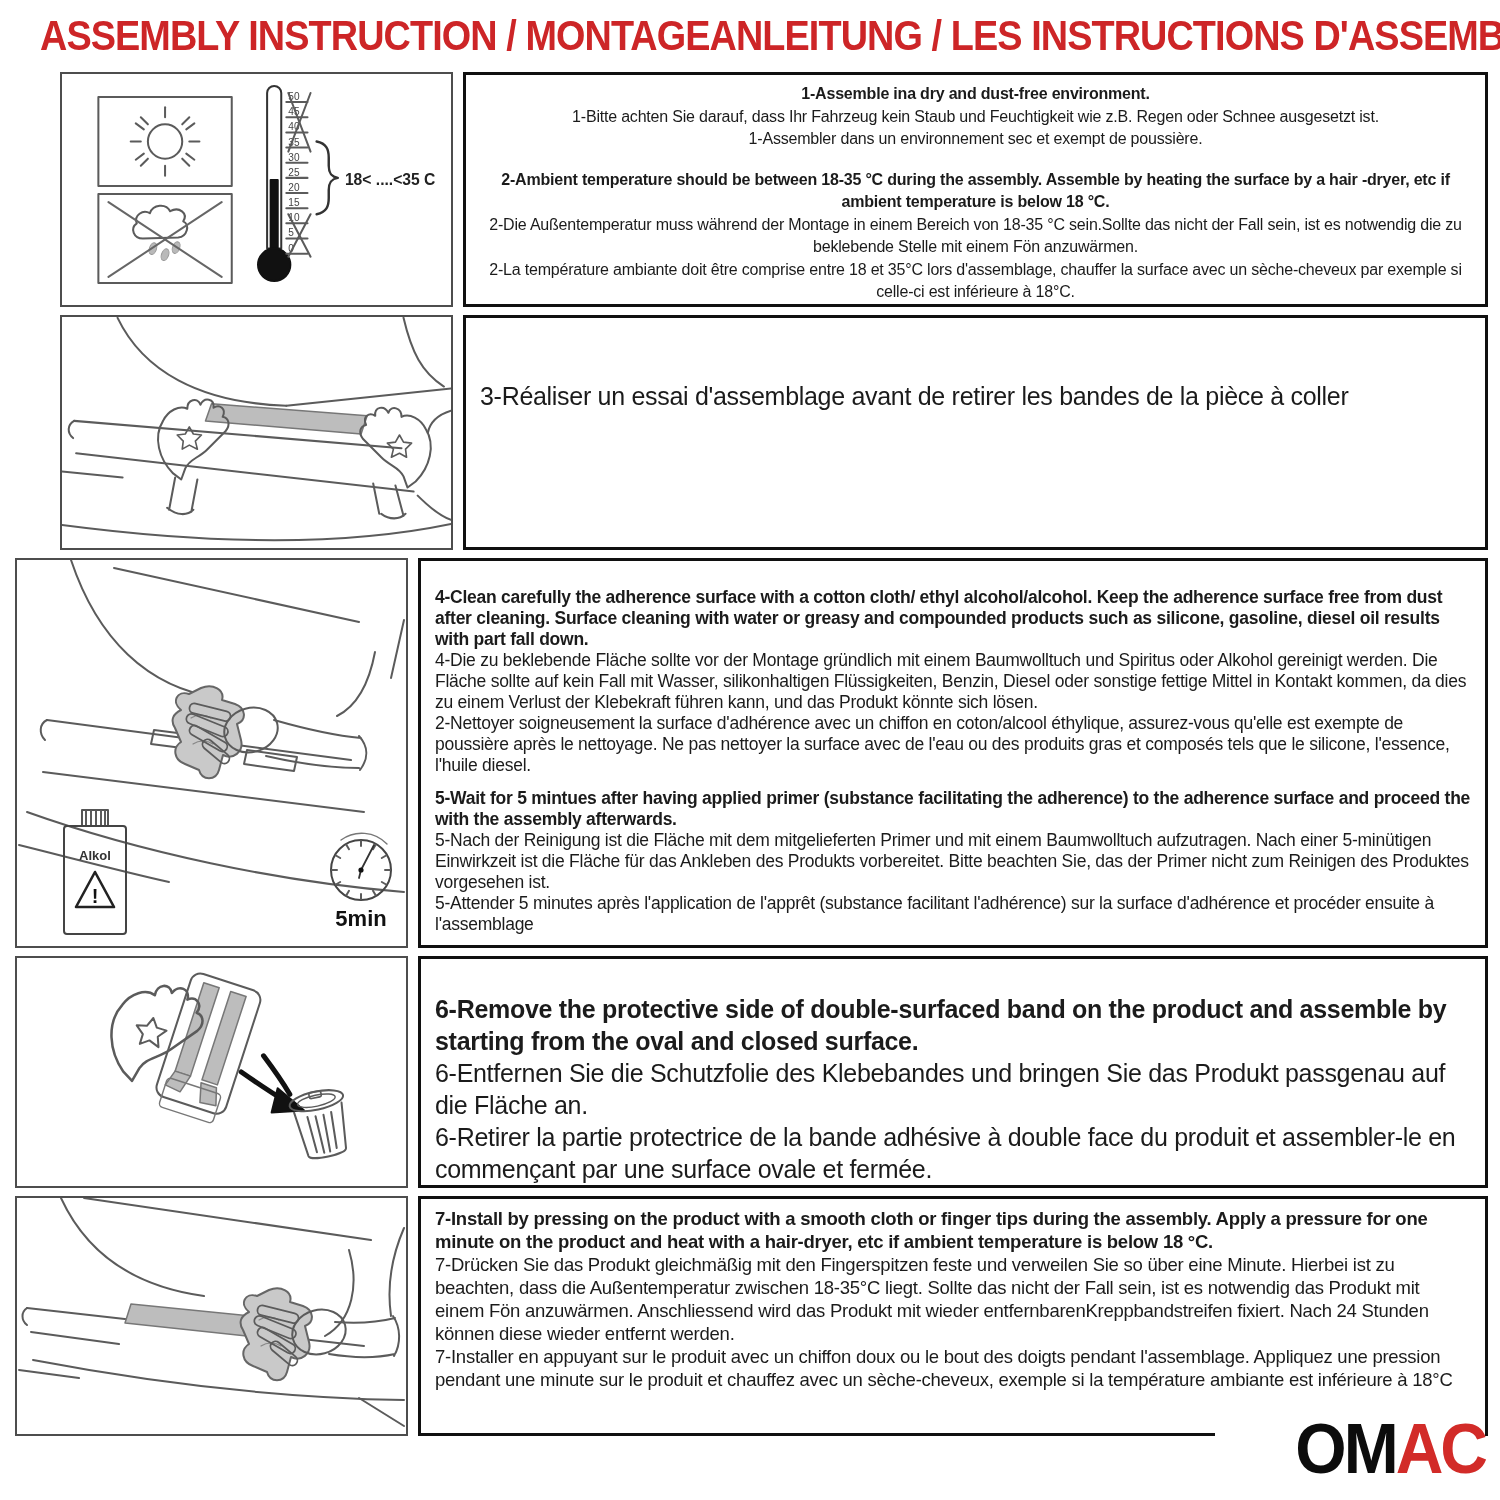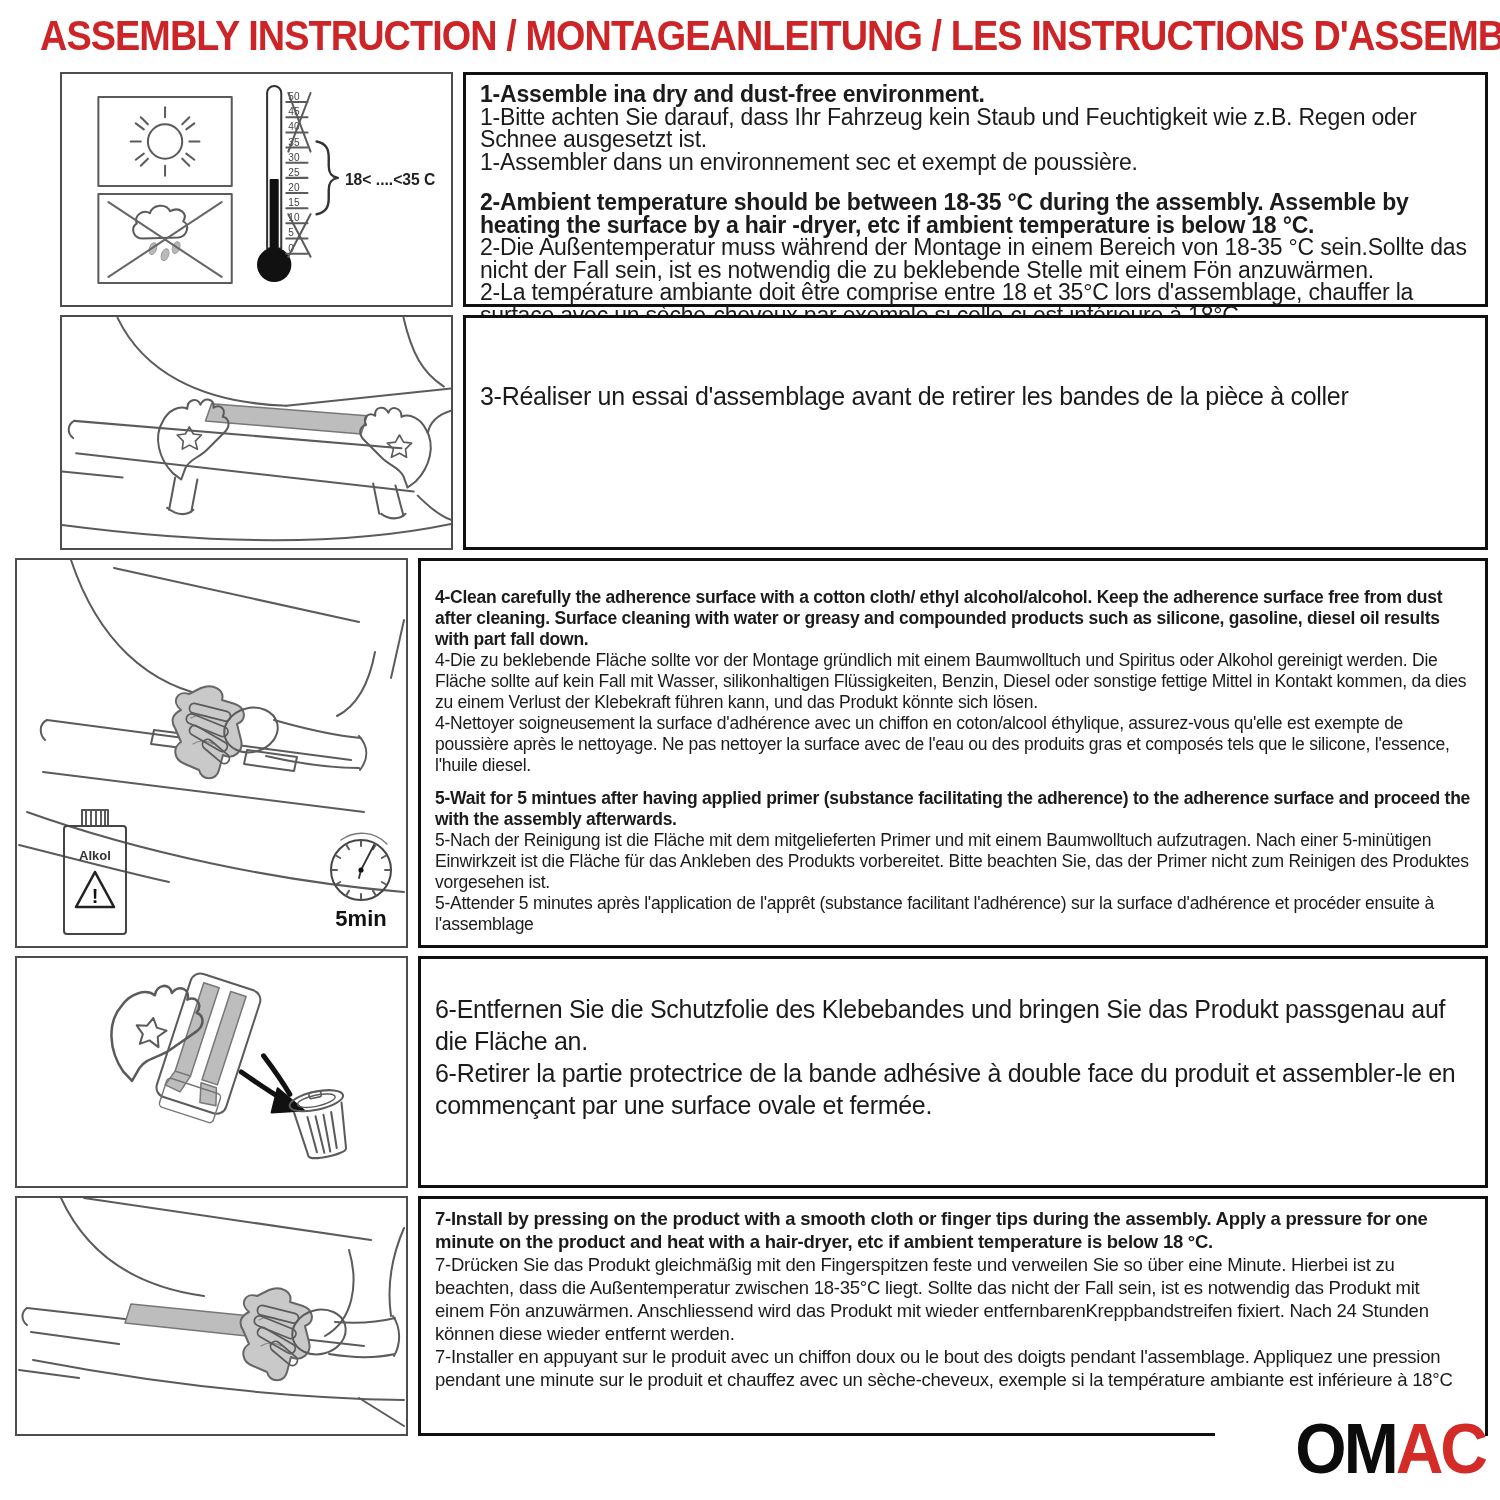--- a/index.html
+++ b/index.html
@@ -10,21 +10,21 @@
          font-weight:700;font-size:42px;letter-spacing:-1px;color:#cd2527;
          transform:scaleX(0.90);transform-origin:left center;}
   .rows{position:absolute;top:72px;left:15px;right:12px;}
   .row{display:flex;gap:10px;margin-bottom:8px;}
   .figbox{width:393px;flex:none;border:2px solid #4d4d4d;background:#fff;box-sizing:border-box;}
   .figbox svg{display:block;width:100%;height:100%;}
   .textbox{flex:1;border:3px solid #101010;background:#fff;box-sizing:border-box;
            padding:8px 14px;}
   p{margin:0;}
   .b{font-weight:700;}
-  .r1{font-size:23px;line-height:22.5px;letter-spacing:-0.2px;}
+  .r1{font-size:16px;line-height:22.5px;letter-spacing:-0.2px;text-align:center;}
   .r1 .gap{margin-top:18px;}
   .r2{font-size:25px;line-height:33px;letter-spacing:-0.3px;padding-top:62px;}
   .r3{font-size:17.5px;line-height:21px;letter-spacing:-0.25px;padding-top:26px;}
   .r3 .gap{margin-top:12px;}
   .r4{font-size:25px;line-height:32px;letter-spacing:-0.3px;padding-top:34px;}
   .r5{font-size:18.5px;line-height:23px;letter-spacing:-0.25px;}
   .h235{height:235px;padding-left:45px;} .h390{height:390px;} .h232{height:232px;} .h240{height:240px;}
   .logo{position:absolute;left:1215px;top:1408px;width:270px;height:80px;background:#fff;
         display:flex;align-items:center;justify-content:flex-end;
         font-weight:900;font-size:66px;line-height:1;letter-spacing:-3px;
@@ -221,21 +221,21 @@
             <line x1="0" y1="0" x2="-2" y2="8" style="stroke:#333;stroke-width:1.8"></line>
             <circle cx="0" cy="0" r="1.6" class="fillblack"></circle>
             <path d="M -20,-30 A 35,35 0 0 1 26,-26" style="stroke:#777;stroke-width:1.4"></path>
             <text x="0" y="56" font-size="22" font-weight="600" text-anchor="middle" style="fill:#111">5min</text>
           </g>
         </svg>
       </div>
       <div class="textbox r3">
         <p class="b">4-Clean carefully the adherence surface with a cotton cloth/ ethyl alcohol/alcohol. Keep the adherence surface free from dust after cleaning. Surface cleaning with water or greasy and compounded products such as silicone, gasoline, diesel oil results with part fall down.</p>
         <p>4-Die zu beklebende Fläche sollte vor der Montage gründlich mit einem Baumwolltuch und Spiritus oder Alkohol gereinigt werden. Die Fläche sollte auf kein Fall mit Wasser, silikonhaltigen Flüssigkeiten, Benzin, Diesel oder sonstige fettige Mittel in Kontakt kommen, da dies zu einem Verlust der Klebekraft führen kann, und das Produkt könnte sich lösen.</p>
-        <p>4-Nettoyer soigneusement la surface d'adhérence avec un chiffon en coton/alcool éthylique, assurez-vous qu'elle est exempte de poussière après le nettoyage. Ne pas nettoyer la surface avec de l'eau ou des produits gras et composés tels que le silicone, l'essence, l'huile diesel.</p>
+        <p>2-Nettoyer soigneusement la surface d'adhérence avec un chiffon en coton/alcool éthylique, assurez-vous qu'elle est exempte de poussière après le nettoyage. Ne pas nettoyer la surface avec de l'eau ou des produits gras et composés tels que le silicone, l'essence, l'huile diesel.</p>
         <p class="b gap">5-Wait for 5 mintues after having applied primer (substance facilitating the adherence) to the adherence surface and proceed the with the assembly afterwards.</p>
         <p>5-Nach der Reinigung ist die Fläche mit dem mitgelieferten Primer und mit einem Baumwolltuch aufzutragen. Nach einer 5-minütigen Einwirkzeit ist die Fläche für das Ankleben des Produkts vorbereitet. Bitte beachten Sie, das der Primer nicht zum Reinigen des Produktes vorgesehen ist.</p>
         <p>5-Attender 5 minutes après l'application de l'apprêt (substance facilitant l'adhérence) sur la surface d'adhérence et procéder ensuite à l'assemblage</p>
       </div>
     </section>
 
     <section class="row h232">
       <div class="figbox">
         <svg class="art" viewBox="0 0 385 224" xmlns="http://www.w3.org/2000/svg">
           <g transform="translate(175,12) rotate(18)">
@@ -260,20 +260,21 @@
             <g style="stroke-width:1.4;stroke:#777">
               <line x1="-12" y1="-4" x2="-10" y2="32"></line>
                 <line x1="-4" y1="-3" x2="-3" y2="34"></line>
               <line x1="4" y1="-3" x2="3" y2="34"></line>
                 <line x1="12" y1="-4" x2="10" y2="32"></line>
             </g>
           </g>
         </svg>
       </div>
       <div class="textbox r4">
+        <p class="b">6-Remove the protective side of double-surfaced band on the product and assemble by starting from the oval and closed surface.</p>
         <p>6-Entfernen Sie die Schutzfolie des Klebebandes und bringen Sie das Produkt passgenau auf die Fläche an.</p>
         <p>6-Retirer la partie protectrice de la bande adhésive à double face du produit et assembler-le en commençant par une surface ovale et fermée.</p>
       </div>
     </section>
 
     <section class="row h240">
       <div class="figbox">
         <svg class="art" viewBox="0 0 385 236" xmlns="http://www.w3.org/2000/svg">
           <path d="M 42,0 C 66,52 112,88 185,98"></path>
           <path d="M 65,0 L 352,42"></path>

